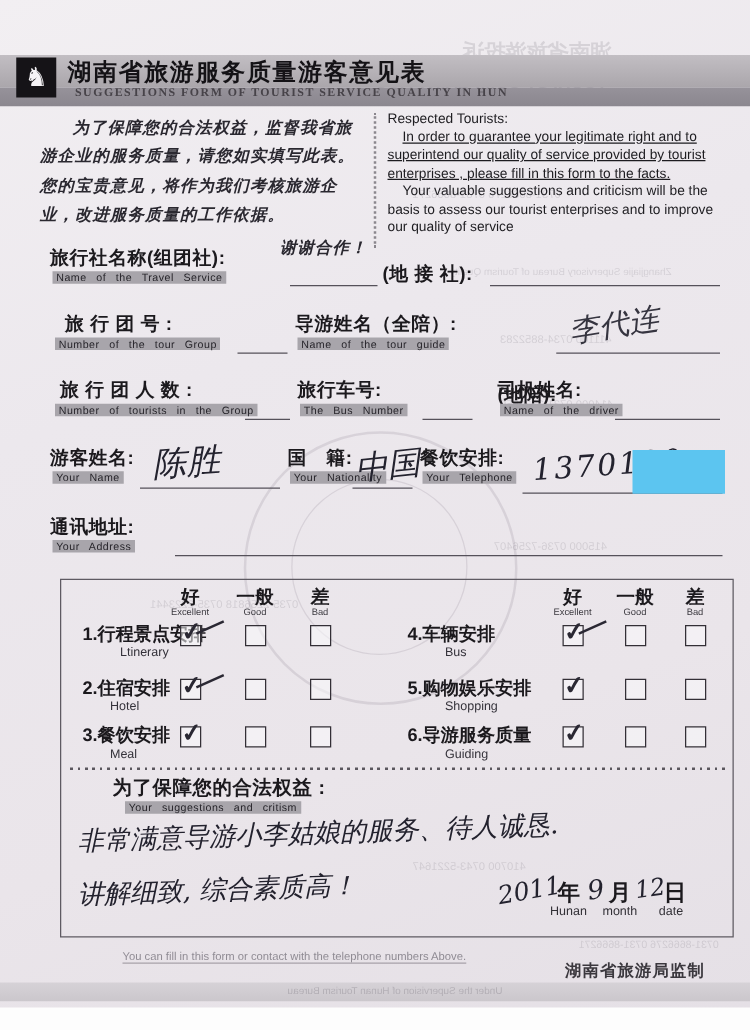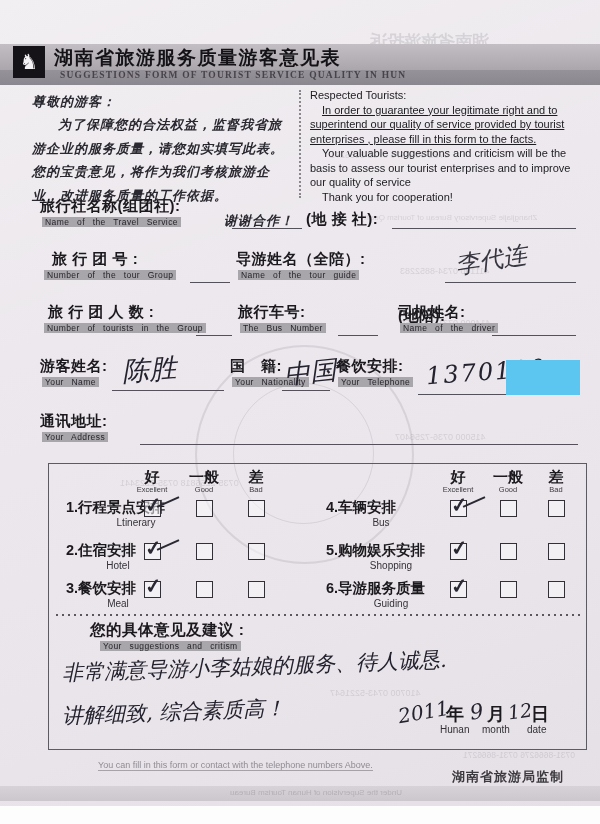--- a/index.html
+++ b/index.html
@@ -30,21 +30,21 @@
   .chip{display:inline-block;background:#a8a5ab;color:#26242a;font-size:8.5px;padding:0 3px;
         letter-spacing:0.4px;word-spacing:5px;white-space:nowrap;}
   .ul{border-bottom:1.5px solid #55515a;}
   .hw{font-family:"DejaVu Serif",serif;font-style:italic;color:#23222e;white-space:nowrap;}
   
   .rbox{border:1.5px solid #5e5a62;background:transparent;}
   .colhead{text-align:center;}
   .colhead .cn{font-weight:900;font-size:15px;color:#1b191d;}
   .colhead .en{font-size:7.5px;color:#3c3a40;margin-top:-2px;}
   .item-cn{font-weight:700;font-size:14.5px;color:#1b191d;white-space:nowrap;}
-  .item-en{font-size:10px;color:#34323a;text-align:center;}
+  .item-en{font-size:10px;color:#34323a;}
   .cb{position:absolute;width:15px;height:15px;border:1.7px solid #332f36;background:rgba(250,249,251,.55);}
   .cb.checked::after{content:"✓";position:absolute;left:0px;top:-8px;font-size:20px;font-weight:700;
                      color:#2a2833;transform:rotate(-6deg);}
   .cb.tail::before{content:"";position:absolute;left:11px;top:0px;width:24px;height:1.8px;
                    background:#2a2833;transform:rotate(-24deg);}
   .seal{border:2px solid rgba(110,100,118,0.16);border-radius:50%;}
   .footer-band{left:0;top:786px;width:600px;height:15px;background:linear-gradient(180deg,#d6d2d7,#cbc7cc);}
   .producer{font-weight:900;font-size:13px;color:#3b383e;letter-spacing:1px;}
   .notelink{font-size:9px;color:rgba(70,66,76,0.55);border-bottom:1px solid rgba(70,66,76,0.4);}
   .redact{background:#5cc5f0;}
@@ -58,30 +58,28 @@
     <div class="abs mir bleed" style="left:370px;top:30px;font-weight:900;font-size:17px;">湖南省旅游投诉</div>
     <div class="abs mir" style="left:300px;top:57px;font-weight:700;font-size:14px;opacity:.28;">TOURI ST COMPLAINT ACC</div>
 
     <div class="abs hdr-band"></div>
     <div class="abs hdr-sub"></div>
     <div class="abs logo-box">♞</div>
     <div class="abs title">湖南省旅游服务质量游客意见表</div>
     <div class="abs subtitle">SUGGESTIONS FORM OF TOURIST SERVICE QUALITY IN HUN</div>
 
     <div class="abs" style="left:32px;top:90px;width:262px;">
-      <div class="cnintro">尊敬的游客：</div>
       <div class="cnintro" style="text-indent:26px;">为了保障您的合法权益，监督我省旅游企业的服务质量，请您如实填写此表。您的宝贵意见，将作为我们考核旅游企业，改进服务质量的工作依据。</div>
       <div class="cnintro" style="text-align:right;margin-top:2px;">谢谢合作！</div>
     </div>
     <div class="abs dotv" style="left:299px;top:90px;height:108px;"></div>
     <div class="abs enintro" style="left:310px;top:88px;width:272px;">
       <div>Respected Tourists:</div>
       <div style="text-indent:12px;text-decoration:underline;">In order to guarantee your legitimate right and to superintend our quality of service provided by tourist enterprises , please  fill  in this form to the facts.</div>
       <div style="text-indent:12px;">Your valuable suggestions and criticism will be the basis to assess our tourist enterprises and to improve our quality of service</div>
-      <div style="text-indent:12px;">Thank you for cooperation!</div>
     </div>
 
     <div class="abs seal" style="left:195px;top:345px;width:215px;height:215px;"></div>
     <div class="abs seal" style="left:233px;top:383px;width:139px;height:139px;border-width:1.5px;"></div>
 
     <div class="abs mir bleed" style="left:330px;top:150px;font-size:9px;">0731-8666276  0731-8666271</div>
     <div class="abs mir bleed" style="left:360px;top:213px;font-size:8px;">Zhangjiajie Supervisory Bureau of Tourism Quality</div>
     <div class="abs mir bleed" style="left:400px;top:266px;font-size:9px;">411100  0734-8852283</div>
     <div class="abs mir bleed" style="left:400px;top:318px;font-size:9px;">414000  0731-2223559</div>
     <div class="abs mir bleed" style="left:395px;top:432px;font-size:9px;">415000  0736-7256407</div>
@@ -197,21 +195,21 @@
     <div>
       <div class="abs item-cn" style="left:326px;top:579px;"><span>6.</span><span>导游服务质量</span></div>
       <div class="abs item-en" style="left:356px;top:598px;width:70px;">Guiding</div>
       <div class="cb abs checked" style="left:450px;top:581px;"></div>
       <div class="cb abs" style="left:500px;top:581px;"></div>
       <div class="cb abs" style="left:548px;top:581px;"></div>
     </div>
 
     <div class="abs doth" style="left:56px;top:614px;width:524px;"></div>
 
-    <div class="abs cl" style="left:90px;top:620px;font-size:15.5px;">您的具体意见及建议 :</div>
+    <div class="abs cl" style="left:90px;top:620px;font-size:15.5px;">为了保障您的合法权益 :</div>
     <div class="abs chip" style="left:100px;top:641px;">Your suggestions and critism</div>
     <div class="abs hw" style="left:62px;top:650px;font-size:21px;transform:rotate(-2deg);width:520px;white-space:normal;">非常满意导游小李姑娘的服务、待人诚恳.</div>
     <div class="abs hw" style="left:62px;top:698px;font-size:21px;transform:rotate(-2deg);">讲解细致, 综合素质高！</div>
 
     <div class="abs hw" style="left:398px;top:700px;font-size:20px;transform:rotate(-10deg);">2011</div>
     <div class="abs cl" style="left:446px;top:702px;font-size:18px;">年</div>
     <div class="abs hw" style="left:470px;top:700px;font-size:21px;transform:rotate(-8deg);">9</div>
     <div class="abs cl" style="left:487px;top:702px;font-size:18px;">月</div>
     <div class="abs hw" style="left:508px;top:700px;font-size:19px;transform:rotate(-8deg);">12</div>
     <div class="abs cl" style="left:531px;top:702px;font-size:18px;">日</div>

